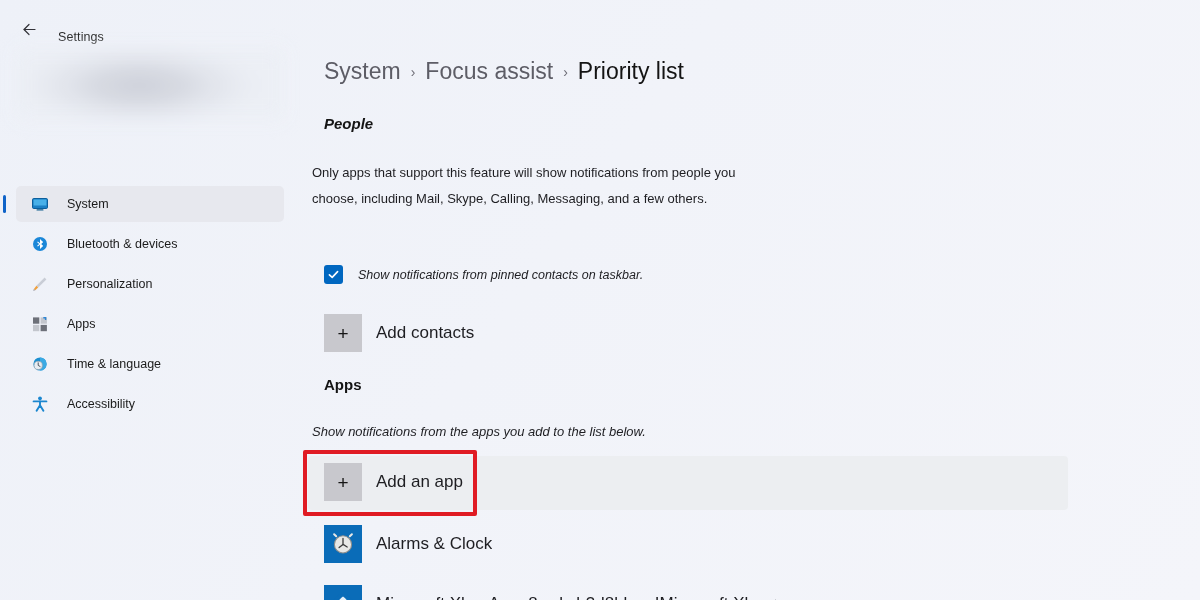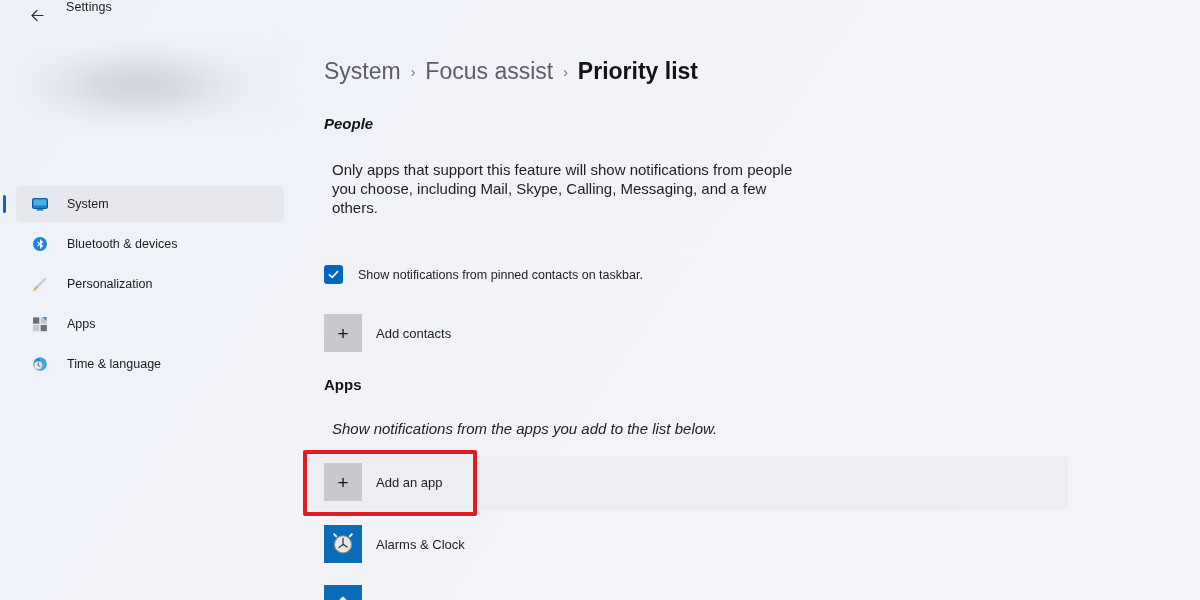--- a/index.html
+++ b/index.html
@@ -25,22 +25,22 @@
     overflow: hidden;
   }
 
   
   .titlebar {
     position: absolute;
     top: 0; left: 0;
     width: 1200px;
     height: 44px;
     display: flex;
-    align-items: flex-start;
-    padding-left: 22px;
+    align-items: flex-end;
+    padding-left: 14px;
   }
   .back-btn {
     width: 30px;
     height: 30px;
     display: flex;
     align-items: center;
     justify-content: center;
     border-radius: 5px;
     cursor: pointer;
   }
@@ -170,38 +170,38 @@
     font-weight: 400;
   }
   .crumb-sep {
     color: #6d6d76;
     font-size: 14px;
     position: relative;
     top: -2px;
   }
   .crumb-current {
     color: #141414;
-    font-weight: 700;
+    font-weight: 400;
   }
 
   .section-head {
     position: absolute;
     left: 24px;
     font-size: 15px;
     font-weight: 600;
     color: #141414;
   }
   .section-head.people { top: 71px; font-style: italic; }
   .section-head.apps { top: 332px; }
 
   .body-text {
     position: absolute;
-    left: 32px;
-    font-size: 15px;
-    line-height: 19px;
+    left: 12px;
+    font-size: 13px;
+    line-height: 26px;
     color: #1e1e22;
   }
   .body-text.people-desc { top: 116px; width: 470px; }
   .body-text.apps-desc { top: 375px; width: 470px; font-style: italic; }
 
   
   .check-row {
     position: absolute;
     top: 221px;
     left: 24px;
@@ -216,20 +216,21 @@
     background: #0067c0;
     display: flex;
     align-items: center;
     justify-content: center;
     flex: 0 0 19px;
   }
   .check-label {
     margin-left: 15px;
     font-size: 12.5px;
     color: #1e1e22;
+    font-style: italic;
   }
 
   
   .item-row {
     position: absolute;
     left: 8px;
     width: 468px;
     height: 56px;
     display: flex;
     align-items: center;
@@ -274,21 +275,21 @@
 
   .plus-glyph {
     font-size: 19px;
     line-height: 1;
     font-weight: 300;
     color: #161616;
   }
 
   .row-label {
     margin-left: 14px;
-    font-size: 13px;
+    font-size: 17px;
     color: #1e1e22;
     white-space: nowrap;
     overflow: hidden;
   }
 
   
   .annotation {
     position: absolute;
     top: 450px;
     left: 303px;
@@ -377,20 +378,30 @@
             <circle cx="9" cy="9" r="6.6" fill="#1b8fd0"></circle>
             <path d="M9 2.4 A6.6 6.6 0 0 1 9 15.6 Z" fill="#3aa9e3"></path>
             <circle cx="7.2" cy="10.4" r="4.1" fill="#e9edf2" stroke="#9aa3ad" stroke-width=".7"></circle>
             <path d="M7.2 7.8 L7.2 10.4 L9.1 11.5" stroke="#3d4650" stroke-width=".9" fill="none" stroke-linecap="round"></path>
           </svg>
         </span>
         <span class="nav-label">Time &amp; language</span>
       </div>
 
 
+      <div class="nav-item">
+        <span class="nav-icon">
+          <svg width="18" height="18" viewBox="0 0 18 18">
+            <circle cx="9" cy="3.3" r="1.9" fill="#1a86cf"></circle>
+            <path d="M2.6 6.4 L15.4 6.4" stroke="#1a86cf" stroke-width="1.9" stroke-linecap="round"></path>
+            <path d="M9 6.4 L9 10.2 L5.6 15.8 M9 10.2 L12.4 15.8" stroke="#1a86cf" stroke-width="1.9" fill="none" stroke-linecap="round" stroke-linejoin="round"></path>
+          </svg>
+        </span>
+        <span class="nav-label">Accessibility</span>
+      </div>
 
 
     </nav>
   </div>
 
   <div class="content">
 
     <div class="breadcrumb">
       <span class="crumb-link">System</span>
       <span class="crumb-sep">›</span>

